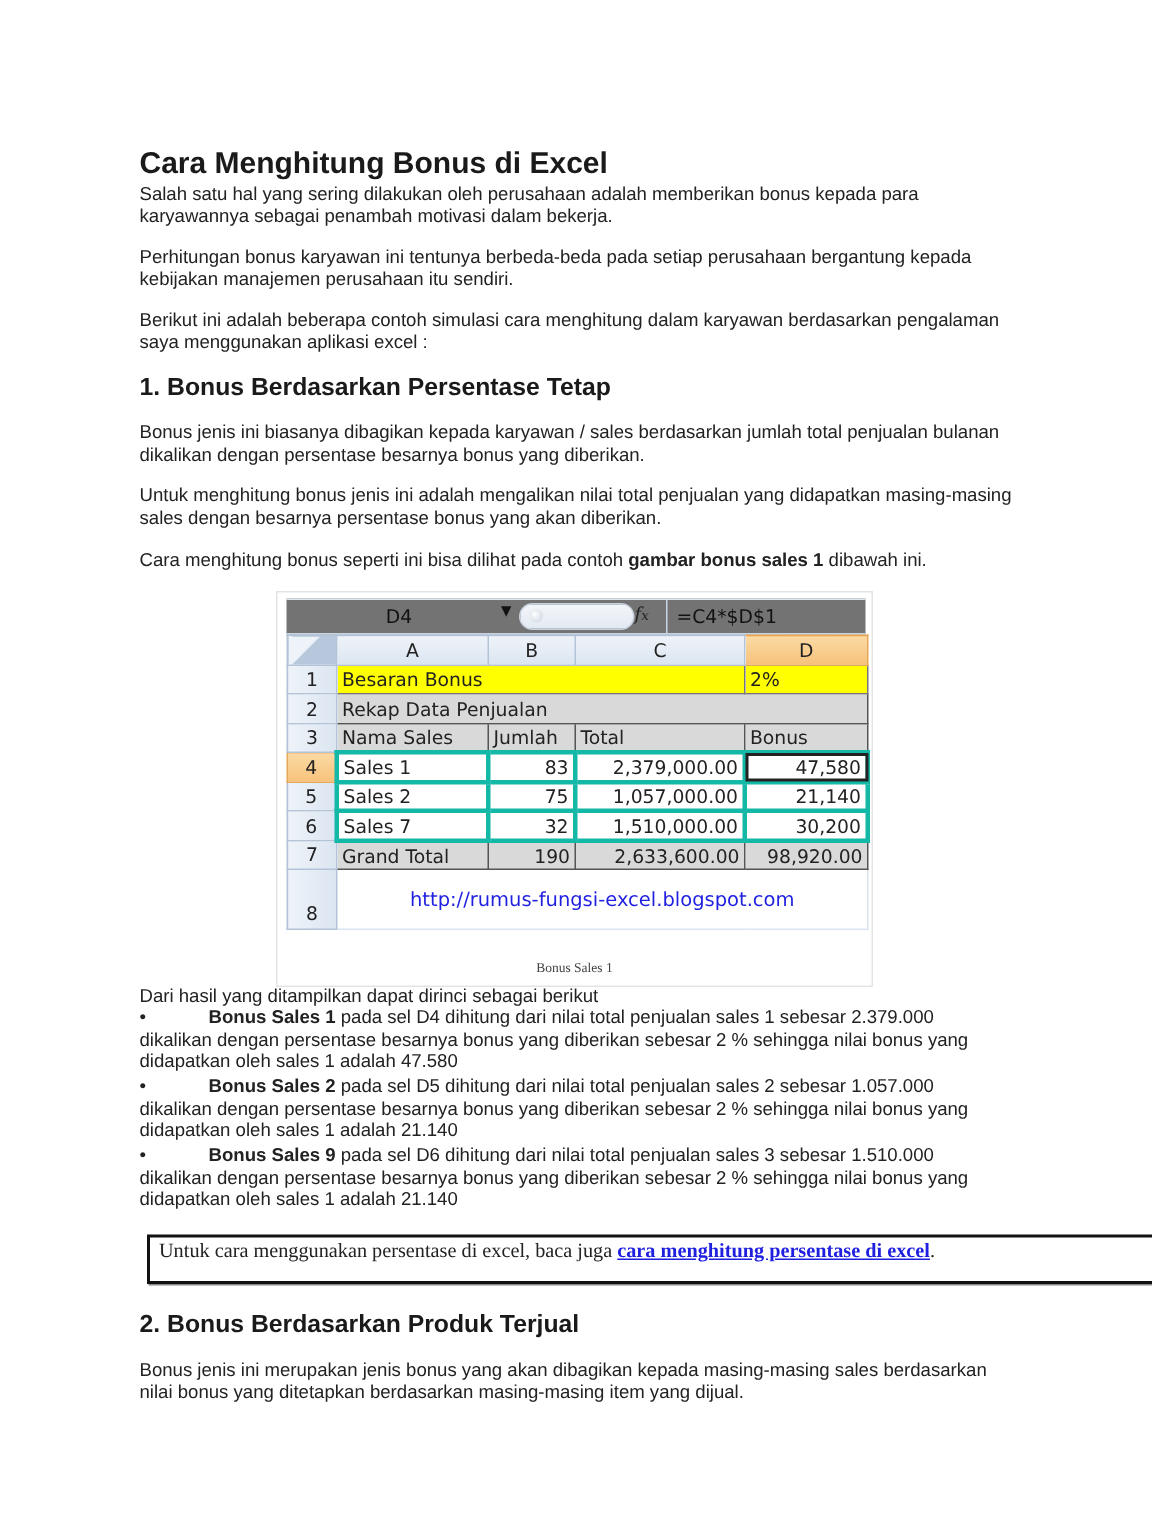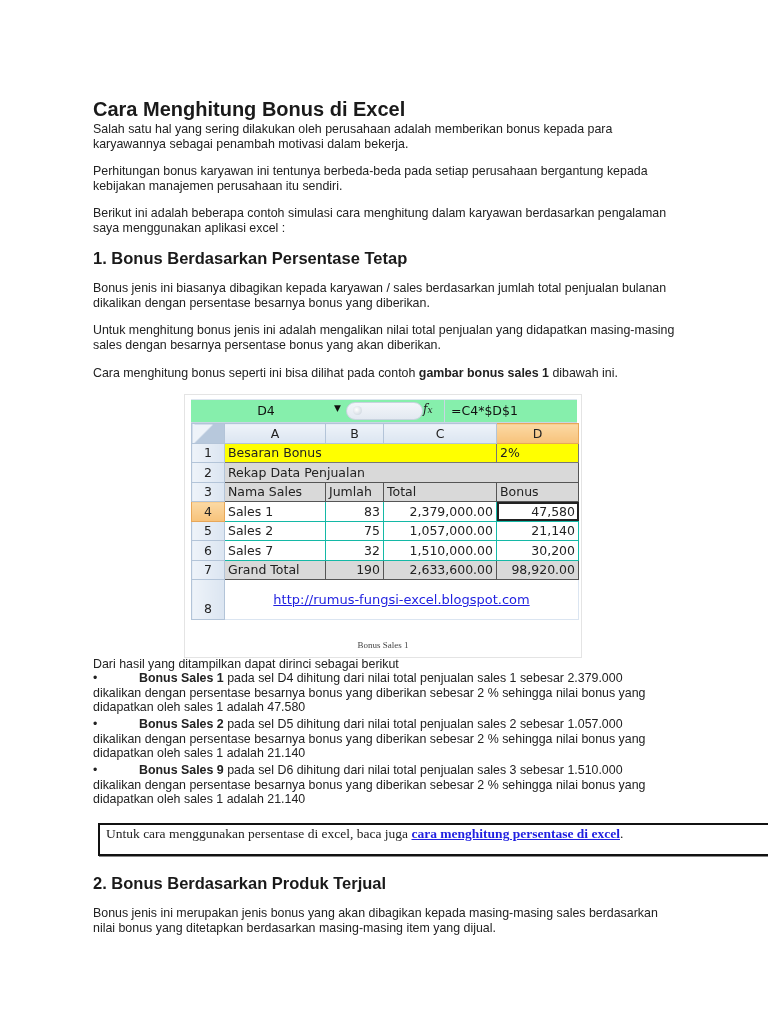--- a/index.html
+++ b/index.html
@@ -9,21 +9,21 @@
     h1 { font-size: 20px; font-weight: bold; margin: 0; line-height: 26px; color: #1a1a1a; }
     h2 { font-size: 16.5px; font-weight: bold; margin: 0; line-height: 22px; color: #1a1a1a; }
     p { font-size: 12.4px; line-height: 14.5px; margin: 0; color: #222; }
     .abs { position: absolute; left: 0; width: 590px; }
     b { font-weight: bold; }
 
     
     .figure { position: absolute; left: 91px; top: 298px; width: 396px; height: 262px;
               border: 1px solid #e4e4e4; background: #fff; }
     .fbar { position: absolute; left: 6px; top: 4px; width: 386px; height: 22px;
-            background: #86efac; border-bottom: 1px solid #c9d5e4; border-top: 1px solid #dde6f0;
+            background: #737373; border-bottom: 1px solid #c9d5e4; border-top: 1px solid #dde6f0;
             font-family: "DejaVu Sans", sans-serif; font-size: 12.5px; }
     .namebox { position: absolute; left: 0; top: 3px; width: 150px; text-align: center; color: #111; }
     .dd { position: absolute; left: 143px; top: 3px; font-size: 9px; color: #111; }
     .oval { position: absolute; left: 155px; top: 2px; width: 75px; height: 16px; border-radius: 9px;
             border: 1px solid #c8d3df; background: linear-gradient(#f3f6fa, #e3e9f1); }
     .oval .knob { position: absolute; left: 6px; top: 3px; width: 9px; height: 9px; border-radius: 50%;
                   background: radial-gradient(circle at 40% 40%, #fff, #c5cfd9); }
     .fx { position: absolute; left: 232px; top: 2px; font-family: "DejaVu Serif", serif; font-style: italic; font-size: 12px; color: #222; }
     .fsep { position: absolute; left: 253px; top: 0; width: 1px; height: 22px; background: #c9d5e4; }
     .formula { position: absolute; left: 260px; top: 3px; color: #111; }
@@ -31,26 +31,26 @@
     .grid { position: absolute; left: 6px; top: 28px; border-collapse: collapse;
             font-family: "DejaVu Sans", sans-serif; font-size: 12.5px; table-layout: fixed; }
     .grid td { height: 19.5px; padding: 0 3px; white-space: nowrap; overflow: hidden; box-sizing: border-box; }
     .colhdr td { background: linear-gradient(#eef3f9, #dbe5f1); border: 1px solid #b3c4d8; text-align: center; color: #222; }
     .colhdr td.corner { background: linear-gradient(135deg, #eef3f9 40%, #b7c8dc 41%); }
     .colhdr td.sel { background: linear-gradient(#fbd9a4, #f7c27a); border-color: #e7a759; }
     .rh { background: linear-gradient(90deg, #eef3f9, #dbe5f1); border: 1px solid #b3c4d8; text-align: center; color: #222; width: 32px; }
     .rh.sel { background: linear-gradient(#fbd9a4, #f7c27a); border-color: #e7a759; }
     .yellow { background: #ffff00; border: 1px solid #777; }
     .gray { background: #d9d9d9; border: 1px solid #555; }
-    .white { background: #fff; border: 1px solid #14b8a6; }
+    .white { background: #fff; border: 3px solid #14b8a6; }
     .num { text-align: right; }
     .ctr { text-align: left; }
     .activecell { outline: 2px solid #222; outline-offset: -2px; }
     .linkcell { border: 1px solid #dbe5f1; border-top: 1px solid #555; text-align: center; vertical-align: middle; }
-    .url { color: #1f1fe0; text-decoration: underline; font-size: 13px; }
+    .url { color: #1f1fe0; font-size: 13px; }
     .caption { position: absolute; left: 0; top: 245px; width: 396px; text-align: center;
                font-family: "Liberation Serif", serif; font-size: 9px; color: #444; }
 
     .bullet { position: absolute; left: 0; width: 590px; font-size: 12.4px; line-height: 14.5px; color: #222; }
     .bullet .dot { display: inline-block; width: 46px; }
 
     .callout { position: absolute; left: 5px; top: 727px; width: 672px; height: 33px;
                border: 2px solid #111; border-right-width: 2px; box-sizing: border-box; padding: 1px 6px;
                font-family: "Liberation Serif", serif; font-size: 13.5px; line-height: 16px; color: #222;
                box-shadow: 1px 1px 0 #888; }

